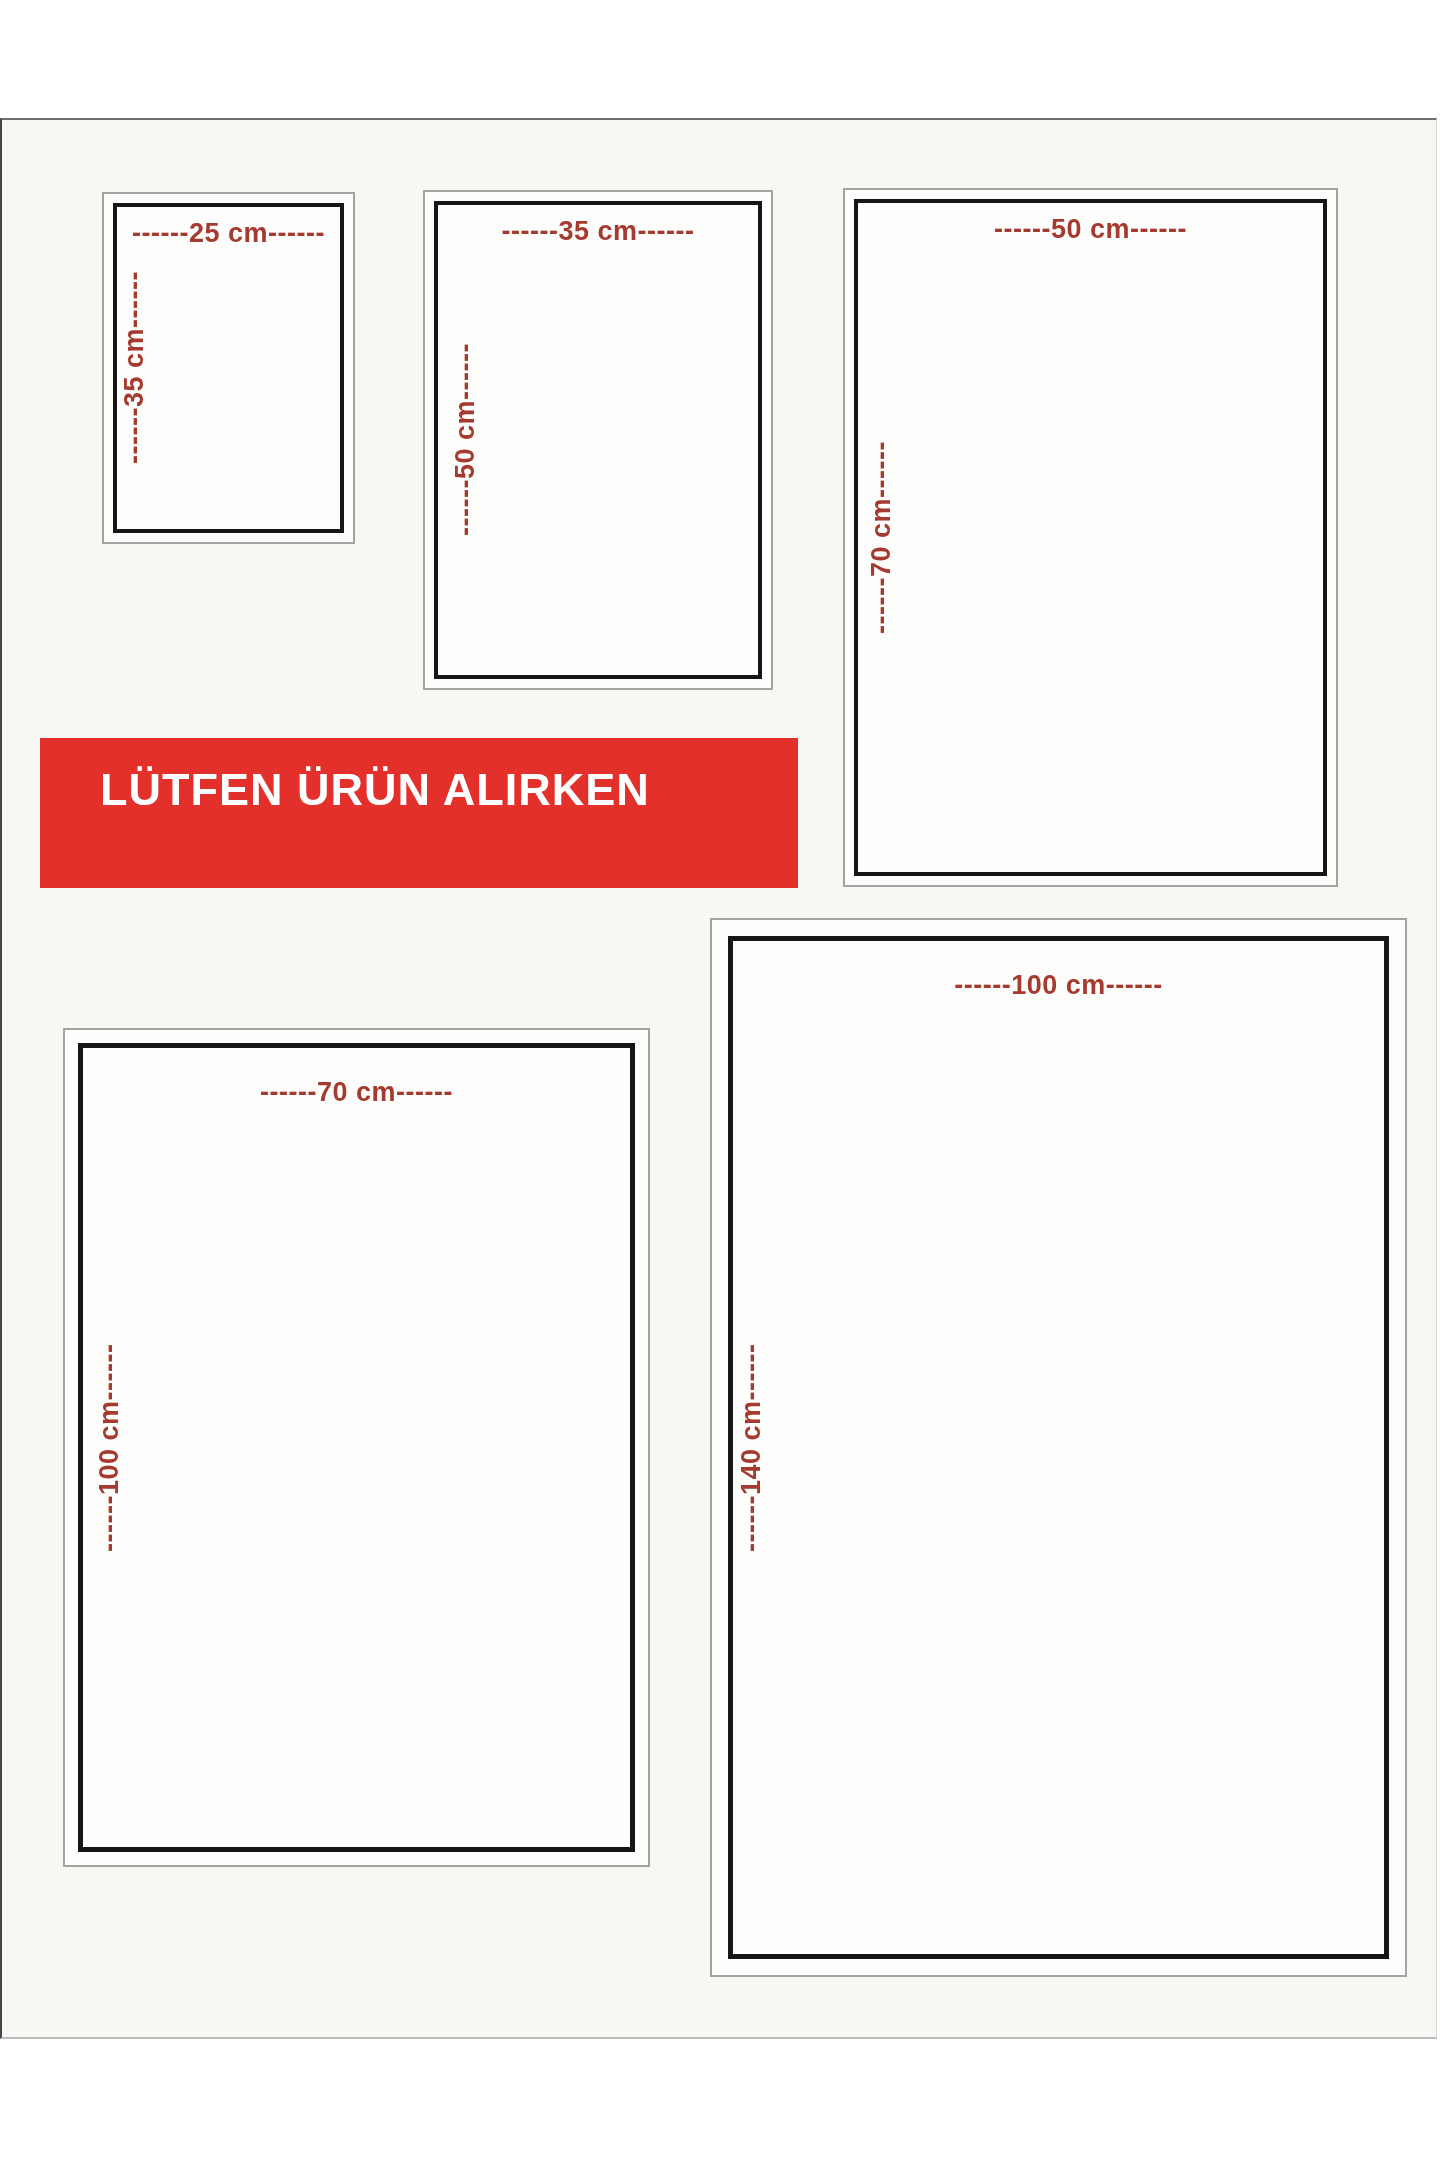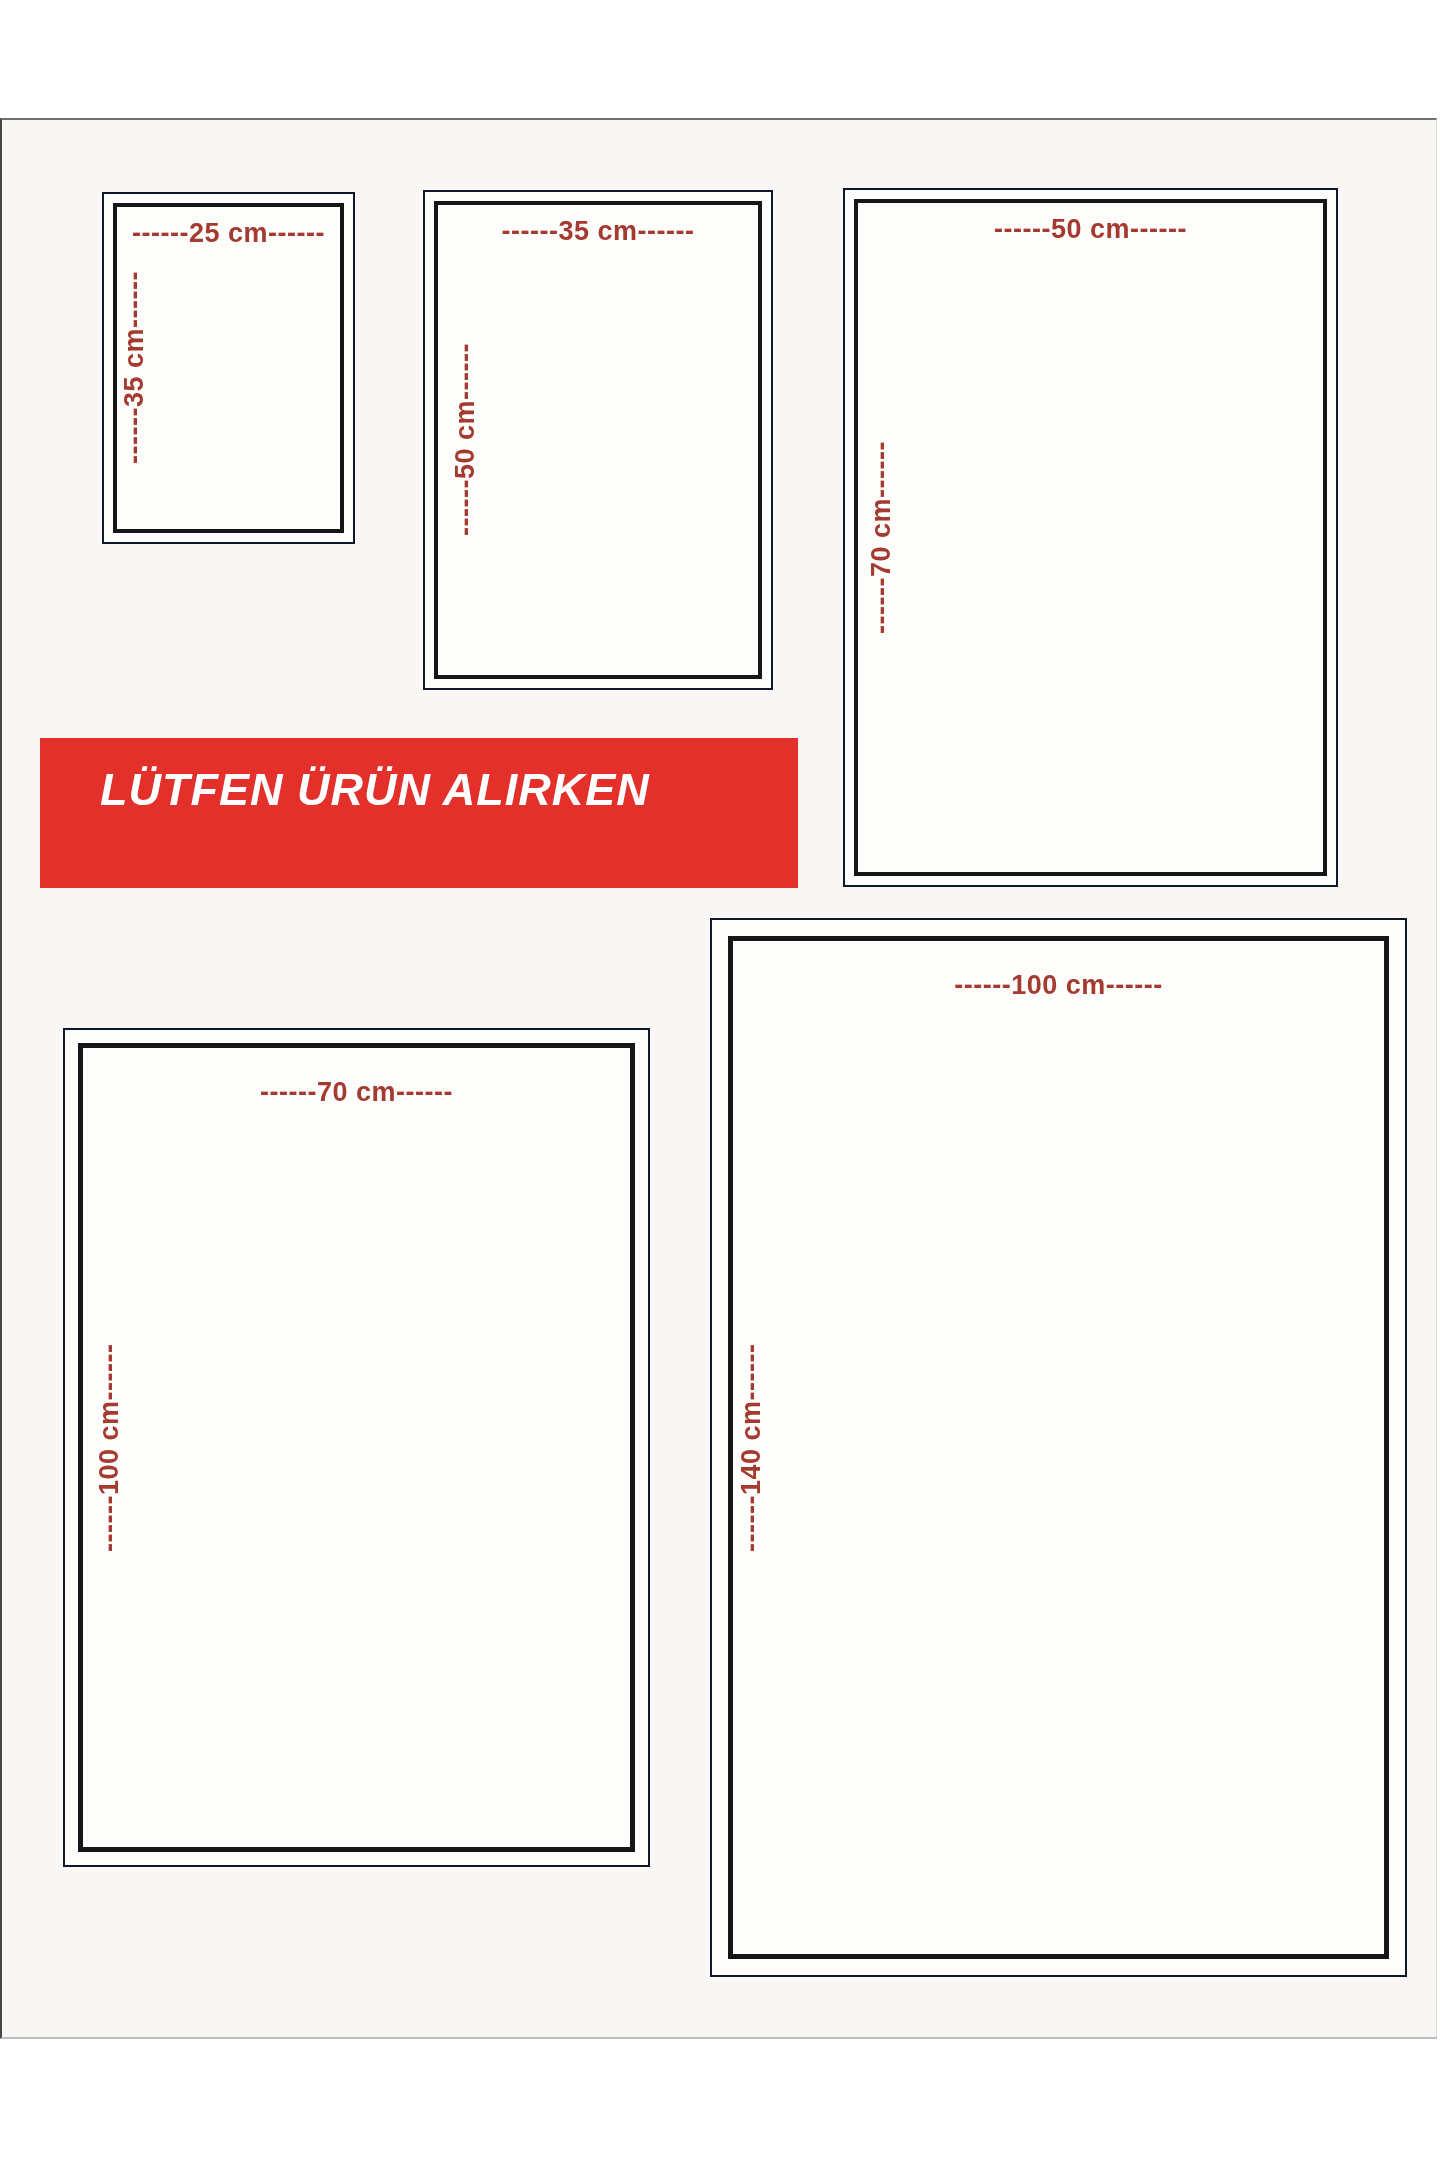--- a/index.html
+++ b/index.html
@@ -18,21 +18,21 @@
     background:#f8f7f4;
     border-top:2px solid #6f6f6f;
     border-left:2px solid #474747;
     border-right:1px solid #d6d6d6;
     border-bottom:2px solid #bdbdbd;
   }
   
   .size-box{
     position:absolute;
     background:#fdfdfb;
-    border:2px solid #0f172a;
+    border:2px solid #a3a3a3;
     box-sizing:border-box;
   }
   .frame{
     position:absolute;
     border:4px solid #161616;
   }
   .size-box.r1 .frame,
   .size-box.r2 .frame,
   .size-box.r3 .frame{ inset:9px; }
   .size-box.r4 .frame{ inset:13px; border-width:5px; }
@@ -84,21 +84,20 @@
     box-sizing:border-box;
     padding:27px 0 0 60px;
   }
   .banner-line{
     color:#ffffff;
     font-size:45px;
     font-weight:bold;
     letter-spacing:1px;
     line-height:50px;
     white-space:nowrap;
-    font-style:italic;
   }
 </style>
 </head>
 <body>
 
 <div class="stage">
 
   <div class="page-card"></div>
 
   <div class="size-box r1">

